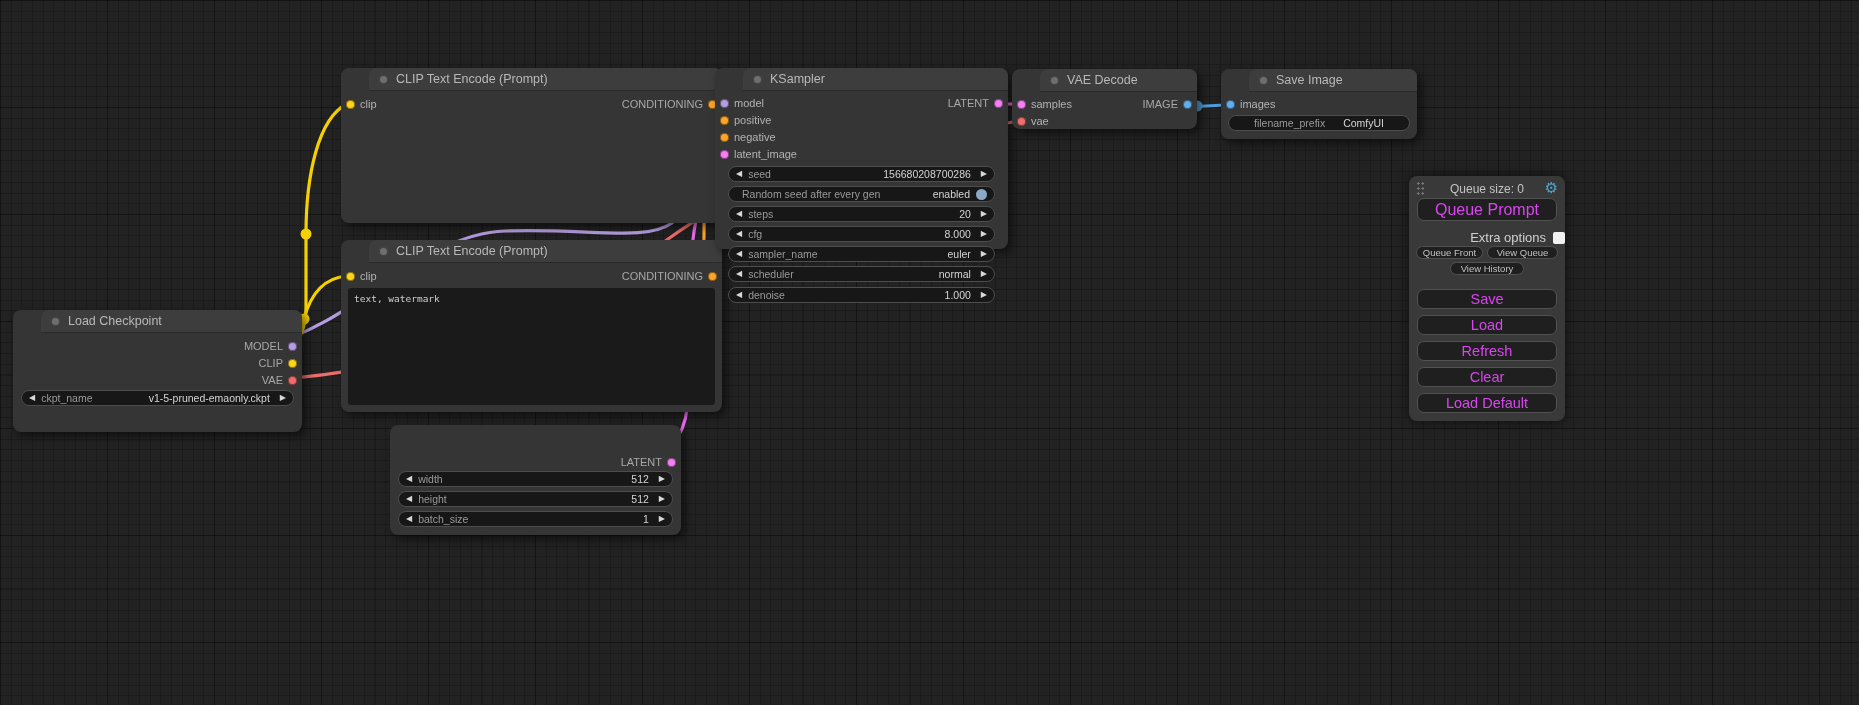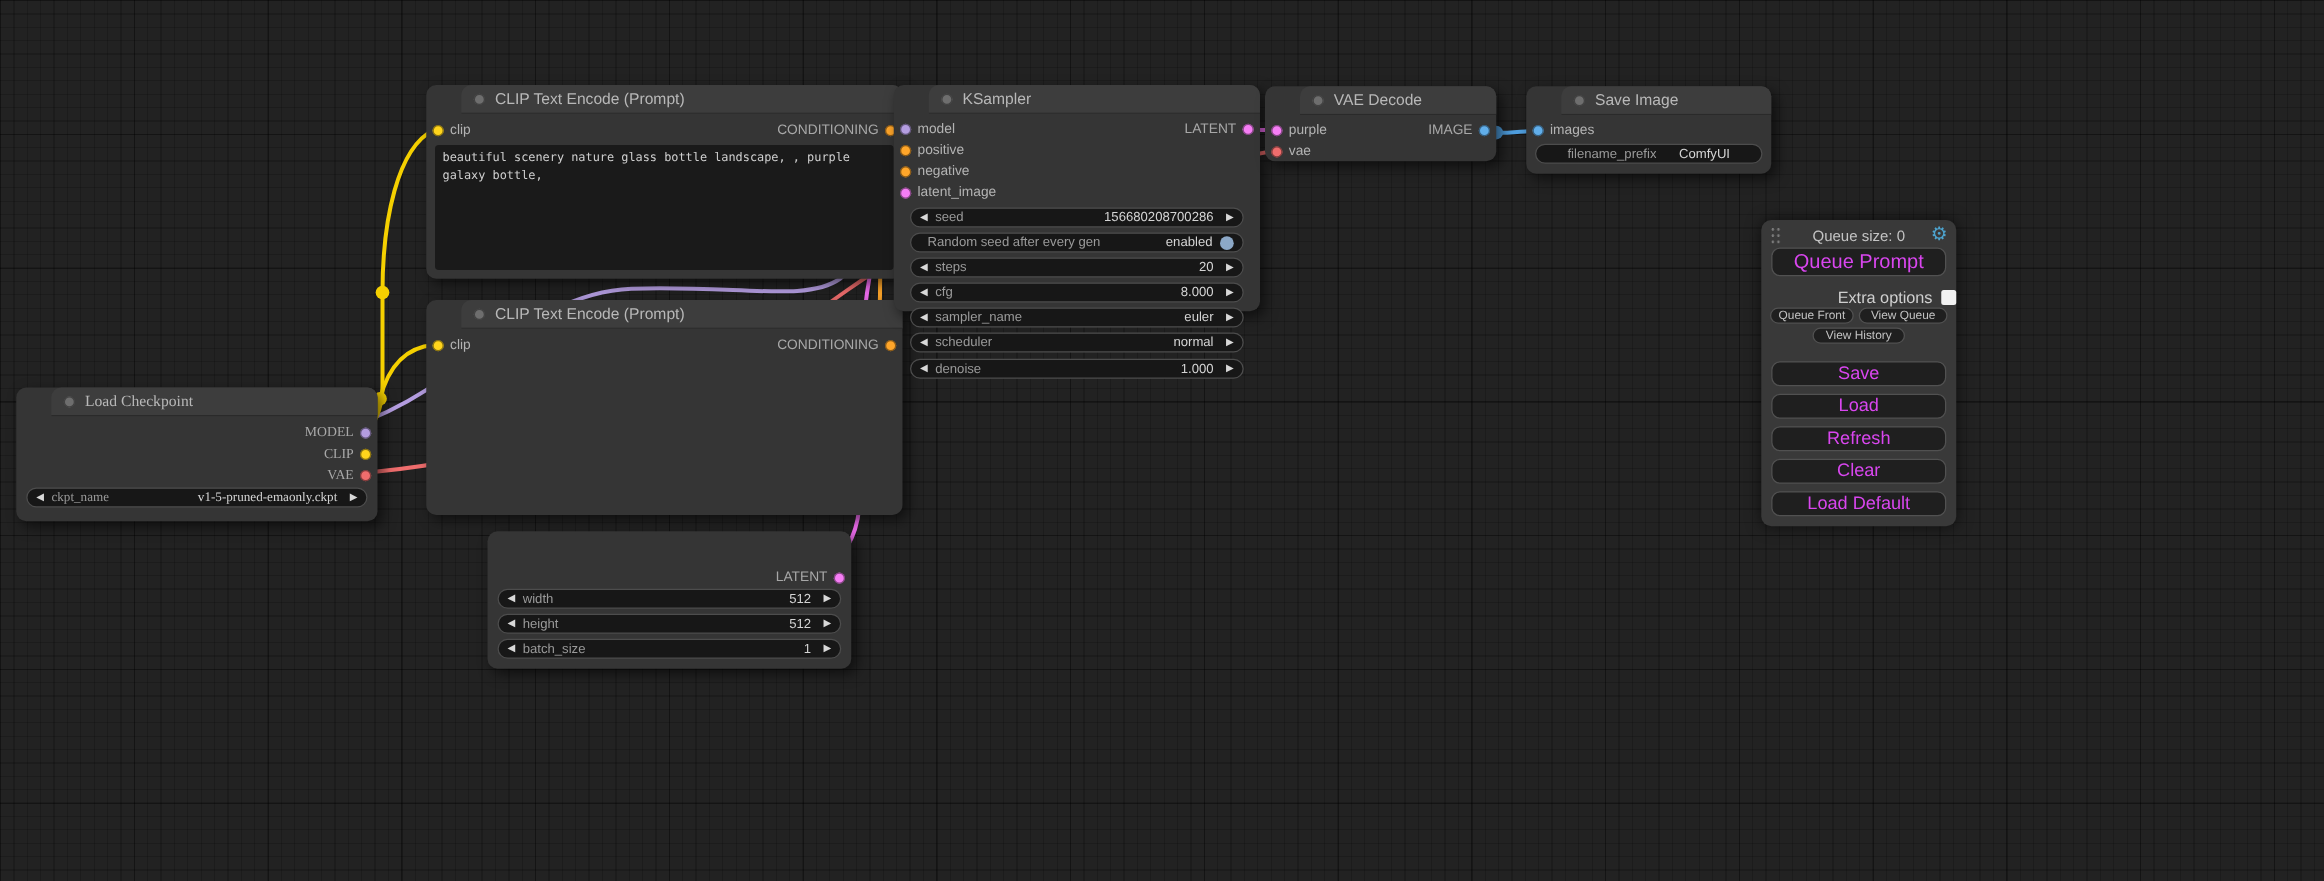--- a/index.html
+++ b/index.html
@@ -78,21 +78,21 @@
   <path class="wire" stroke="#f06df0" d="M971,103 C978,103 984,104 993,104 C1002,104 1008,104 1018,104"></path>
   <path class="wire" stroke="#4f9fe0" d="M1176,104 C1183,104 1189,105 1197,106 C1205,107 1213,105 1227,105"></path>
   <circle cx="306" cy="234" r="5.5" fill="#f5d000"></circle>
   <circle cx="304" cy="319" r="5.5" fill="#f5d000"></circle>
   <circle cx="704" cy="111" r="5.5" fill="#ffa62a"></circle>
   <circle cx="704" cy="207" r="5.5" fill="#ffa62a"></circle>
   <circle cx="993" cy="104" r="5.5" fill="#f06df0"></circle>
   <circle cx="1197" cy="106" r="5.5" fill="#4f9fe0"></circle>
 </svg>
 
-<div class="node" style="left:13px;top:310px;width:261px;height:107px;font-family:Liberation Serif, serif;">
+<div class="node" style="left:13px;top:310px;width:261px;height:122px;">
   <div class="ntitle">
     <span class="tdot"></span>
     <span>Load Checkpoint</span>
   </div>
   <div class="row out" style="top:28px;">
     <span>MODEL</span>
     <span class="port pout c-model"></span>
   </div>
   <div class="row out" style="top:45px;">
     <span>CLIP</span>
@@ -116,36 +116,36 @@
     <span>CLIP Text Encode (Prompt)</span>
   </div>
   <div class="row in" style="top:28px;">
     <span class="port pin c-clip"></span>
     <span>clip</span>
   </div>
   <div class="row out" style="top:28px;">
     <span>CONDITIONING</span>
     <span class="port pout c-cond"></span>
   </div>
-  <div class="ta" style="left:7px;right:7px;top:48px;bottom:7px;">beautiful scenery nature glass bottle landscape, , purple galaxy bottle,</div>
 </div>
 
 <div class="node" style="left:341px;top:240px;width:353px;height:172px;">
   <div class="ntitle">
     <span class="tdot"></span>
     <span>CLIP Text Encode (Prompt)</span>
   </div>
   <div class="row in" style="top:28px;">
     <span class="port pin c-clip"></span>
     <span>clip</span>
   </div>
   <div class="row out" style="top:28px;">
     <span>CONDITIONING</span>
     <span class="port pout c-cond"></span>
   </div>
+  <div class="ta" style="left:7px;right:7px;top:48px;bottom:7px;">text, watermark</div>
 </div>
 
 <div class="node" style="left:715px;top:68px;width:265px;height:181px;">
   <div class="ntitle">
     <span class="tdot"></span>
     <span>KSampler</span>
   </div>
   <div class="row in" style="top:27px;">
     <span class="port pin c-model"></span>
     <span>model</span>
@@ -210,21 +210,21 @@
   </div>
 </div>
 
 <div class="node" style="left:1012px;top:69px;width:157px;height:60px;">
   <div class="ntitle">
     <span class="tdot"></span>
     <span>VAE Decode</span>
   </div>
   <div class="row in" style="top:27px;">
     <span class="port pin c-latent"></span>
-    <span>purple</span>
+    <span>samples</span>
   </div>
   <div class="row out" style="top:27px;">
     <span>IMAGE</span>
     <span class="port pout c-image"></span>
   </div>
   <div class="row in" style="top:44px;">
     <span class="port pin c-vae"></span>
     <span>vae</span>
   </div>
 </div>

